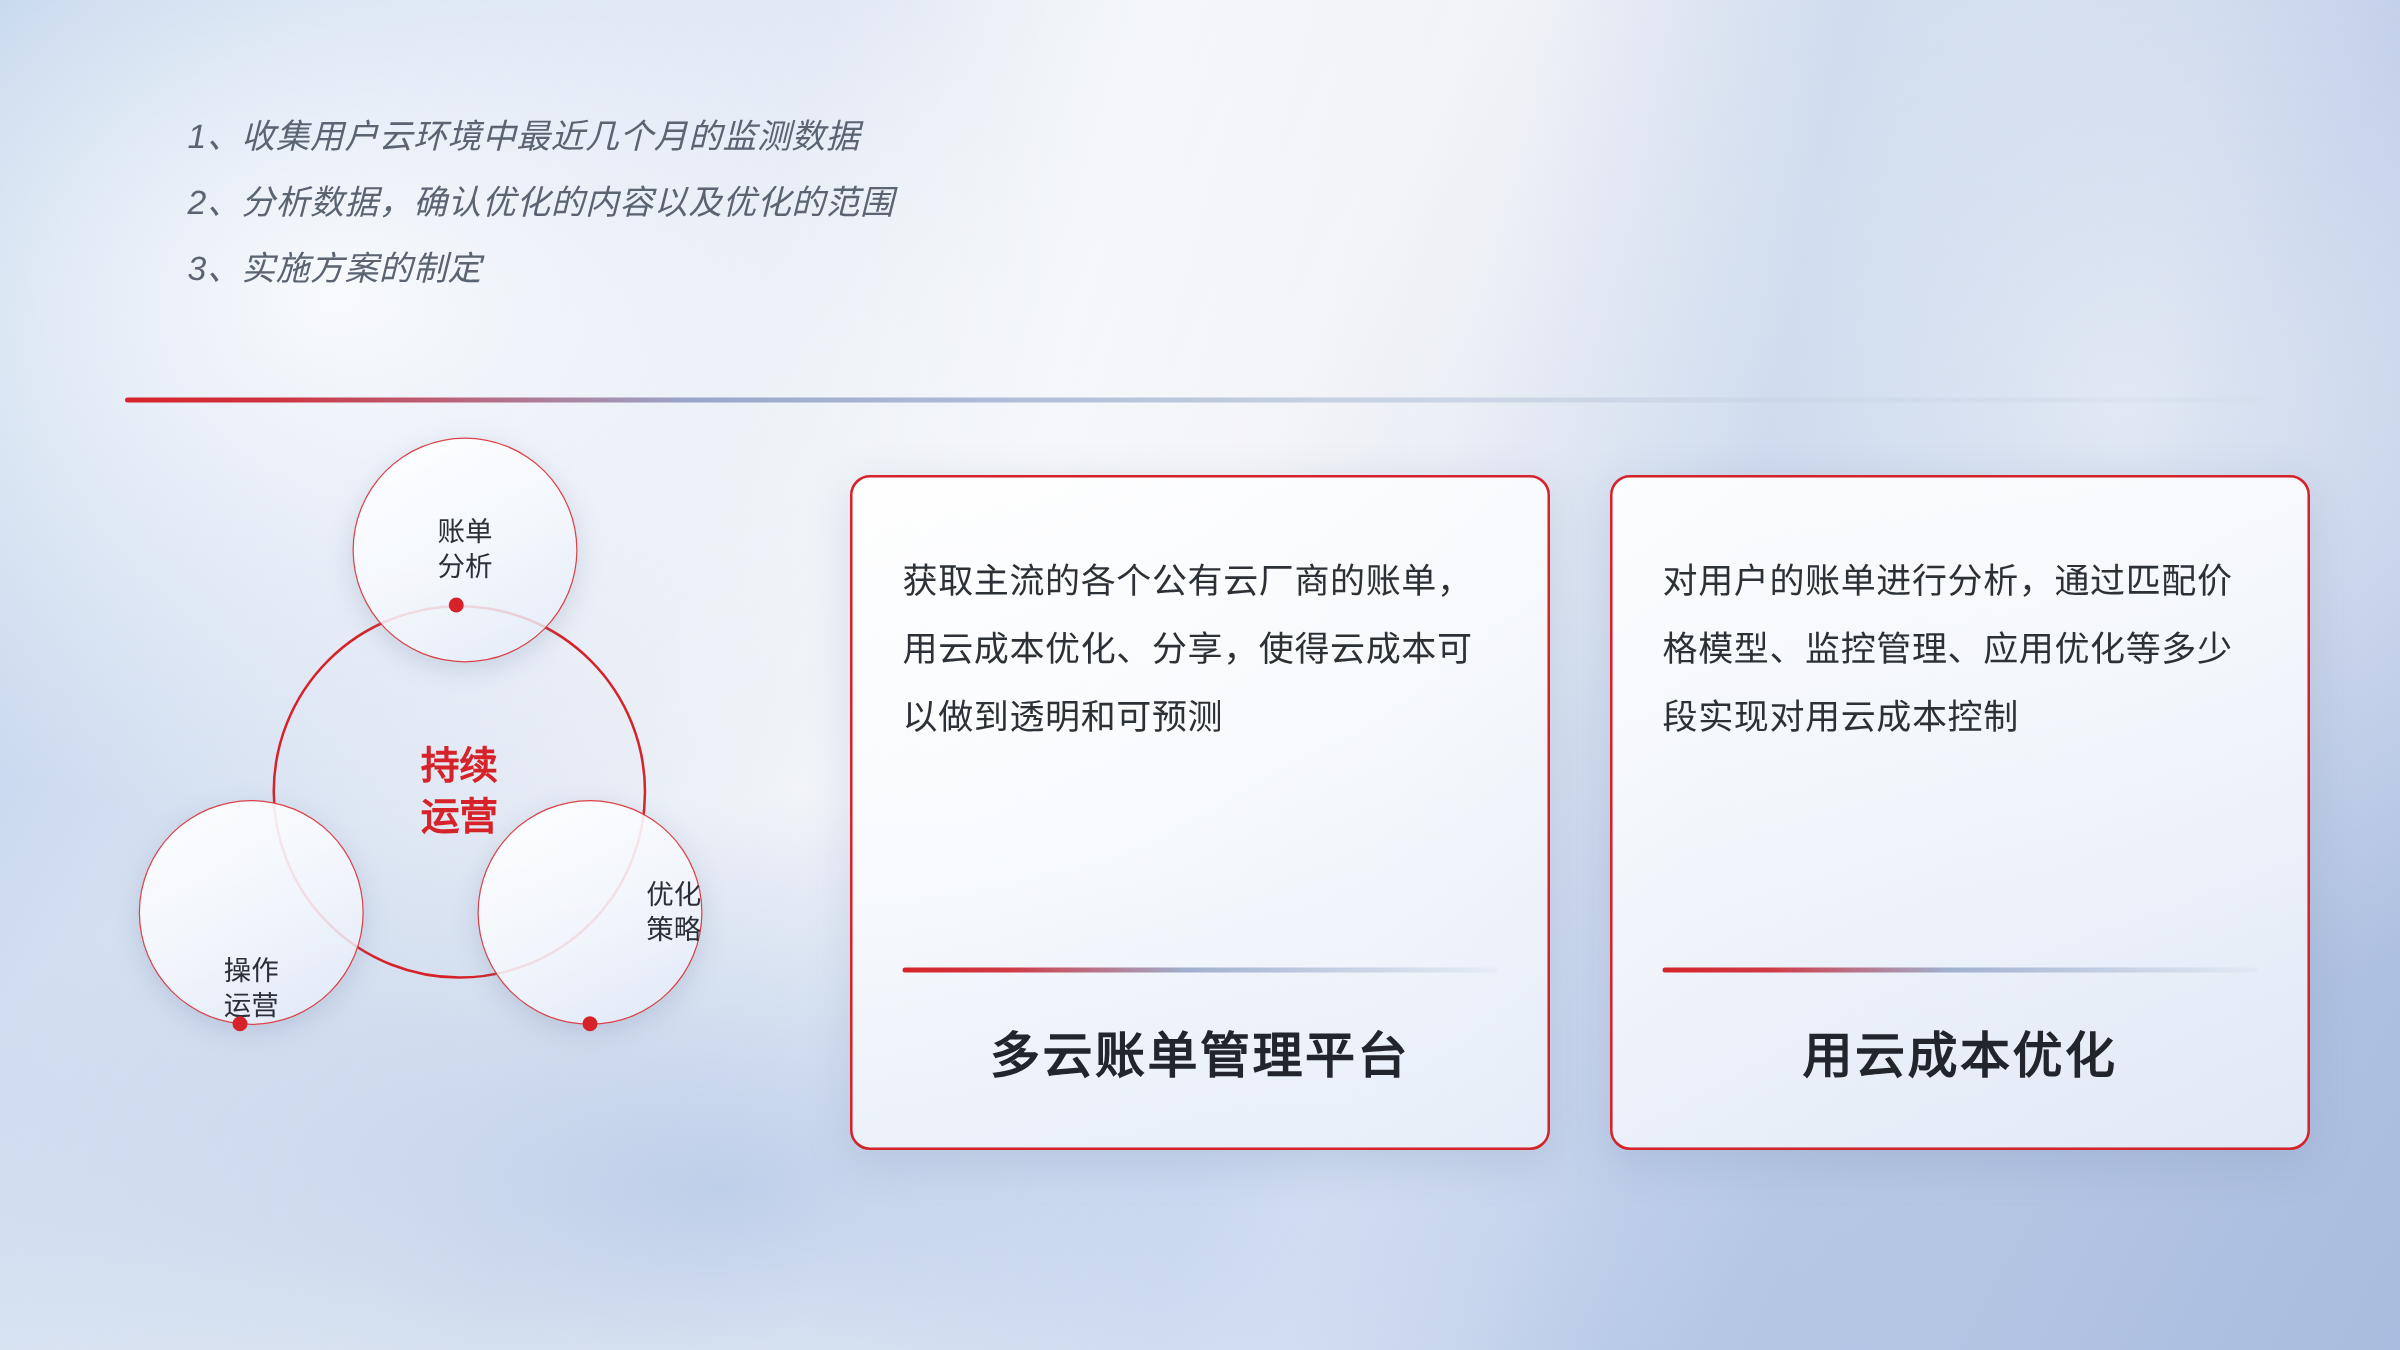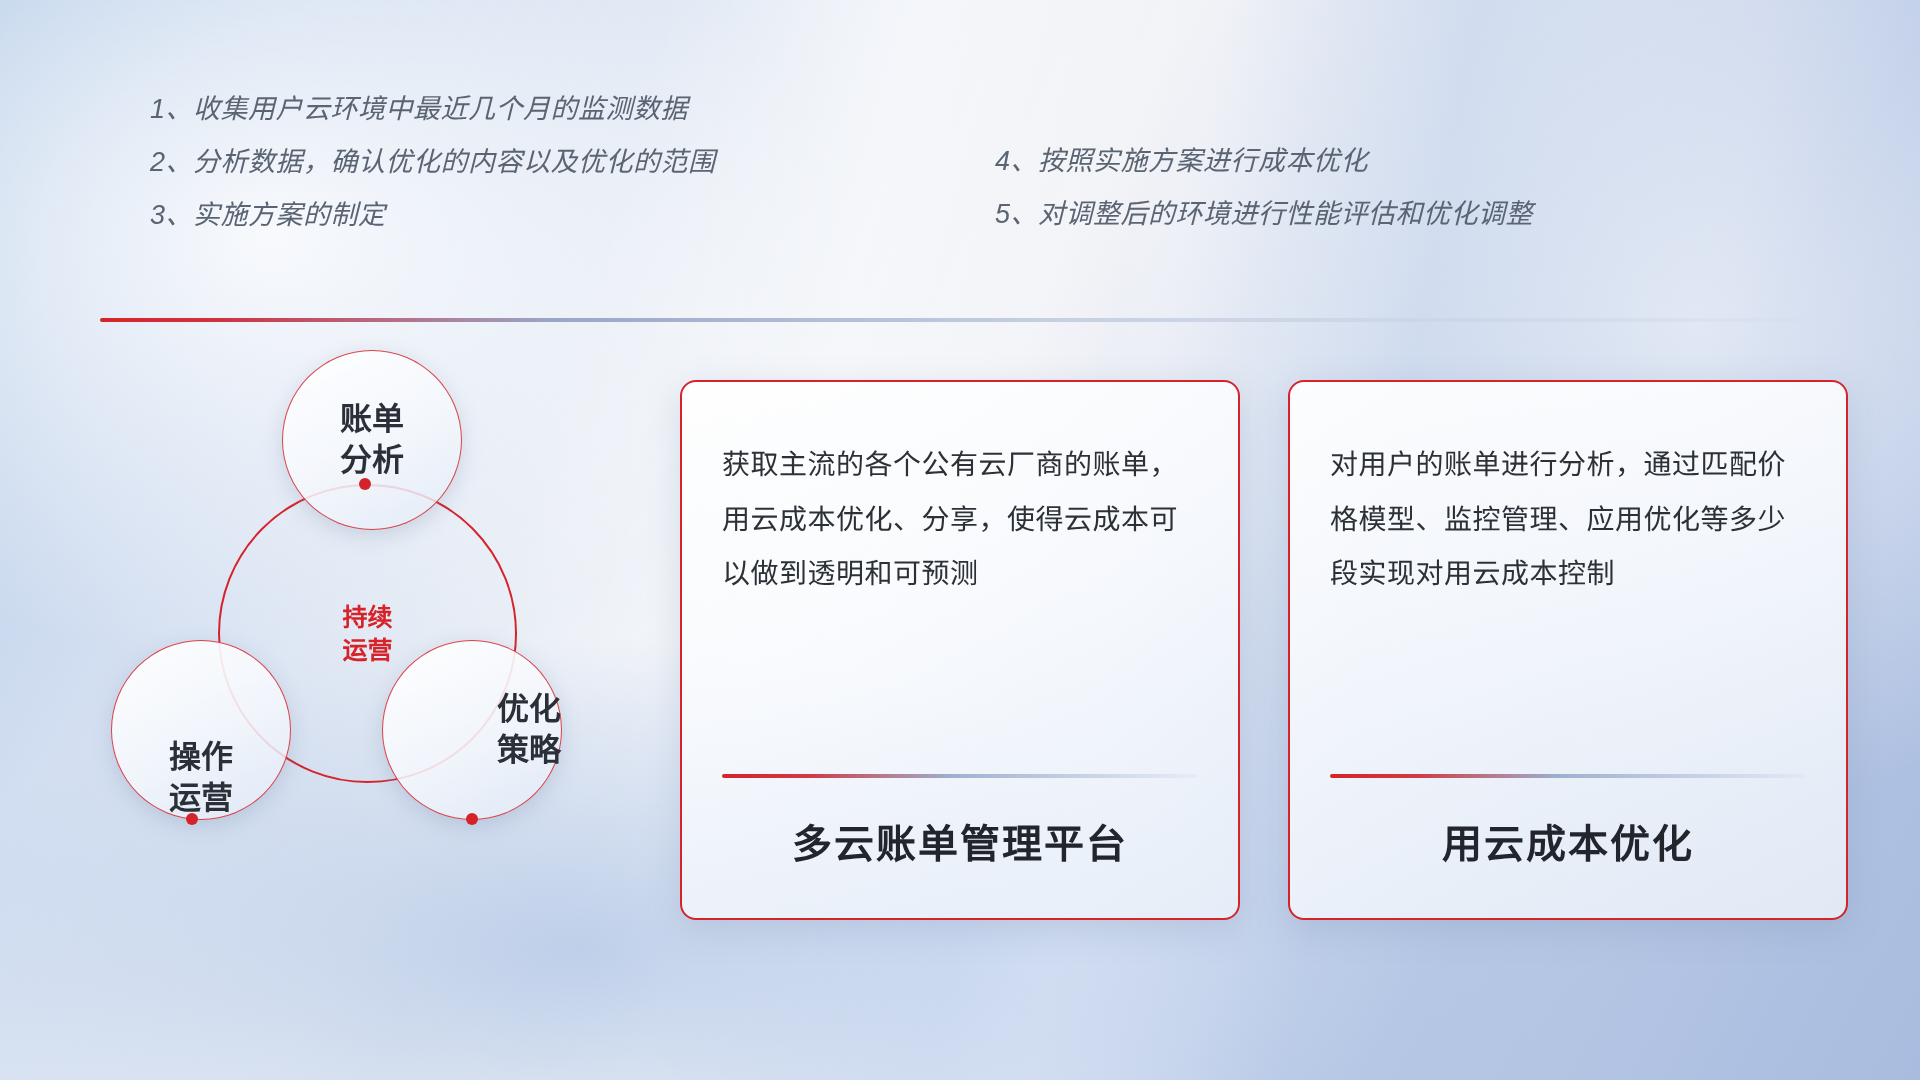--- a/index.html
+++ b/index.html
@@ -82,43 +82,43 @@
     height: 610px;
     z-index: 5;
   }
   .circle {
     position: absolute;
     border-radius: 50%;
     display: flex;
     align-items: center;
     justify-content: center;
     text-align: center;
-    font-weight: bold;
+    font-weight: normal;
     color: #2b3038;
-    font-size: 32px;
+    font-size: 22px;
     line-height: 1.28;
   }
   .circle.solid {
     background: linear-gradient(150deg, rgba(255,255,255,0.96) 0%, rgba(244,247,252,0.88) 55%, rgba(225,234,247,0.8) 100%);
     border: 1.6px solid rgba(214,35,42,0.85);
     box-shadow: 0 6px 20px rgba(110,130,165,0.25);
   }
   .circle.c-top   { left: 182px; top: 0px;   width: 178px; height: 178px; }
   .circle.c-left  { left: 11px;   top: 290px; width: 178px; height: 178px; align-items: flex-end; }
   .circle.c-right { left: 282px; top: 290px; width: 178px; height: 178px; justify-content: flex-end; }
 
   .circle.center {
     left: 118px;
     top: 134px;
     width: 295px;
     height: 295px;
     border: 2px solid #d6232a;
     background: transparent;
     color: #d6232a;
-    font-size: 25px;
+    font-size: 31px;
     font-weight: bold;
     line-height: 1.3;
     box-shadow: none;
   }
   .dot {
     position: absolute;
     width: 12px;
     height: 12px;
     border-radius: 50%;
     background: #d6232a;
@@ -174,24 +174,20 @@
 <body>
 
 <div id="slide">
 
   <div class="bullets left">
     <div class="bullet-item">1、收集用户云环境中最近几个月的监测数据</div>
     <div class="bullet-item">2、分析数据，确认优化的内容以及优化的范围</div>
     <div class="bullet-item">3、实施方案的制定</div>
   </div>
 
-  <div class="bullets right">
-    <div class="bullet-item">4、按照实施方案进行成本优化</div>
-    <div class="bullet-item">5、对调整后的环境进行性能评估和优化调整</div>
-  </div>
 
   <div class="divider"></div>
 
   <div class="venn">
 
     <div class="circle center">
       <div>
         <div>持续</div>
         <div>运营</div>
       </div>

